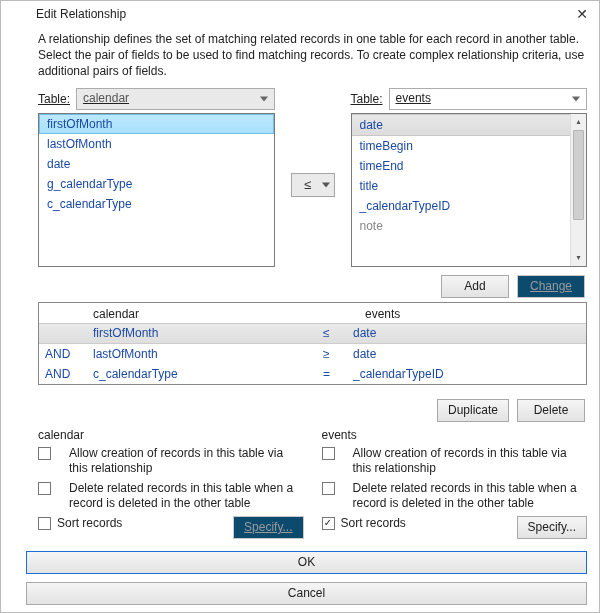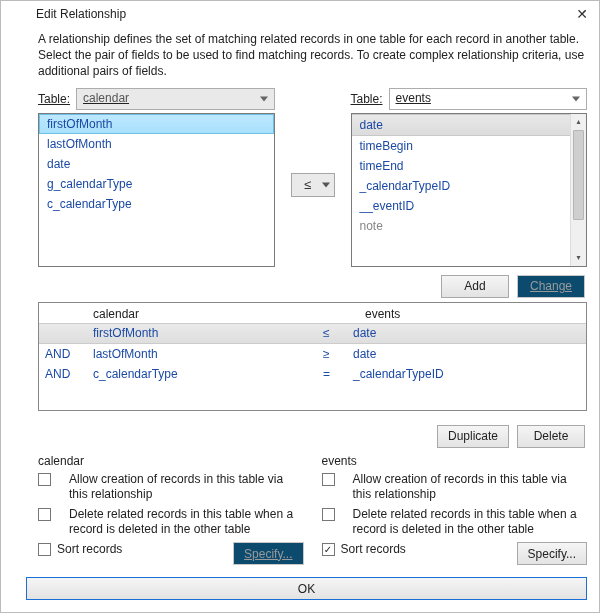--- a/index.html
+++ b/index.html
@@ -277,22 +277,22 @@
         <span class="tlabel">Table:</span>
         <div class="combo active">
           <span>events</span>
         </div>
       </div>
       <div class="listbox scroll">
         <div class="items">
           <div class="listitem sel-right">date</div>
           <div class="listitem">timeBegin</div>
           <div class="listitem">timeEnd</div>
+          <div class="listitem">title</div>
           <div class="listitem">_calendarTypeID</div>
-          <div class="listitem">__eventID</div>
           <div class="listitem cut">note</div>
         </div>
         <div class="scrollbar">
           <div class="up">▴</div>
           <div class="thumb"></div>
           <div class="down">▾</div>
         </div>
       </div>
     </div>
   </div>
@@ -366,15 +366,16 @@
         <div class="chkbox">✓</div>
         <div class="lbl">Sort records</div>
         <div class="spacer"></div>
         <div class="btn">Specify...</div>
       </div>
     </div>
   </div>
 
   <div class="footer">
     <div class="btn primary">OK</div>
+    <div class="btn">Cancel</div>
   </div>
 
 </div>
 
 </body></html>

